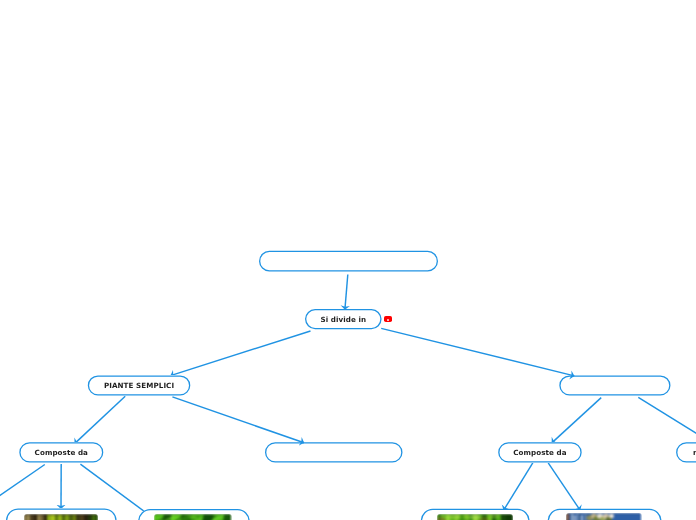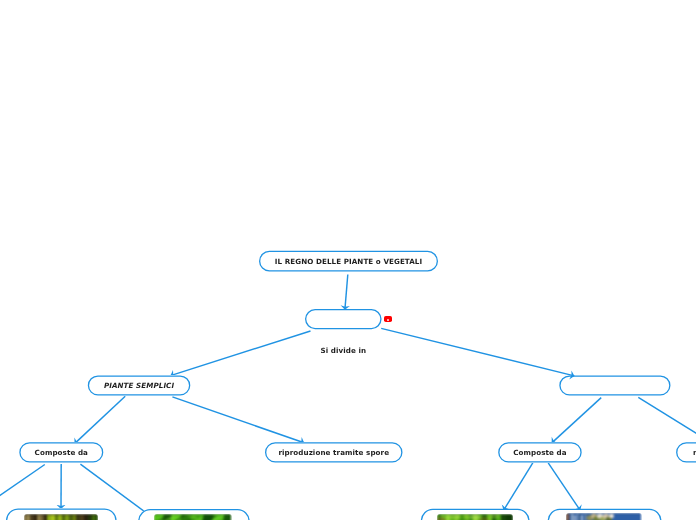--- a/index.html
+++ b/index.html
@@ -38,44 +38,38 @@
       <line x1="601.2" y1="397.6" x2="551.8" y2="442.9"></line>
       <line x1="638.3" y1="397.4" x2="712" y2="443"></line>
       <line x1="44.8" y1="464.5" x2="-14" y2="505"></line>
       <line x1="61.2" y1="464.0" x2="61.0" y2="508.8"></line>
       <line x1="80.4" y1="464.2" x2="150.5" y2="516"></line>
       <line x1="532.8" y1="462.9" x2="503.6" y2="510.3"></line>
       <line x1="548.2" y1="462.9" x2="580.2" y2="510.3"></line>
     </g>
   </svg>
 
-  <div class="node" style="left:259px;top:250.8px;width:179px;height:20.7px;">
-    <span>IL REGNO DELLE PIANTE o VEGETALI</span>
-  </div>
-
-  <div class="node" style="left:305px;top:309px;width:76.6px;height:20.2px;margin-top:31px;">
+
+  <div class="node" style="left:305px;top:309px;width:76.6px;height:20.2px;">
     <span>Si divide in</span>
   </div>
 
   <div class="badge" style="left:383.9px;top:316.4px;width:8.2px;height:6.1px;border-radius:1.8px;">
     <div class="inner" style="left:3.1px;top:2.4px;width:2.4px;height:1.9px;border-radius:0.6px;"></div>
   </div>
 
-  <div class="node" style="left:87.8px;top:375.4px;width:102.5px;height:20.2px;font-style:italic;">
+  <div class="node" style="left:87.8px;top:375.4px;width:102.5px;height:20.2px;">
     <span>PIANTE SEMPLICI</span>
   </div>
 
 
   <div class="node" style="left:19.3px;top:442.2px;width:84px;height:20.4px;">
     <span>Composte da</span>
   </div>
 
-  <div class="node" style="left:265px;top:442.2px;width:137.5px;height:20.4px;">
-    <span>riproduzione tramite spore</span>
-  </div>
 
   <div class="node" style="left:498.2px;top:442.2px;width:83.5px;height:20.4px;">
     <span>Composte da</span>
   </div>
 
   <div class="node" style="left:676.1px;top:442.2px;width:137.5px;height:20.4px;justify-content:flex-start;padding-left:16px;">
     <span>riproduzione tramite semi</span>
   </div>
 
   <div class="imgnode" style="left:6px;top:508.4px;width:110.6px;height:40px;">

